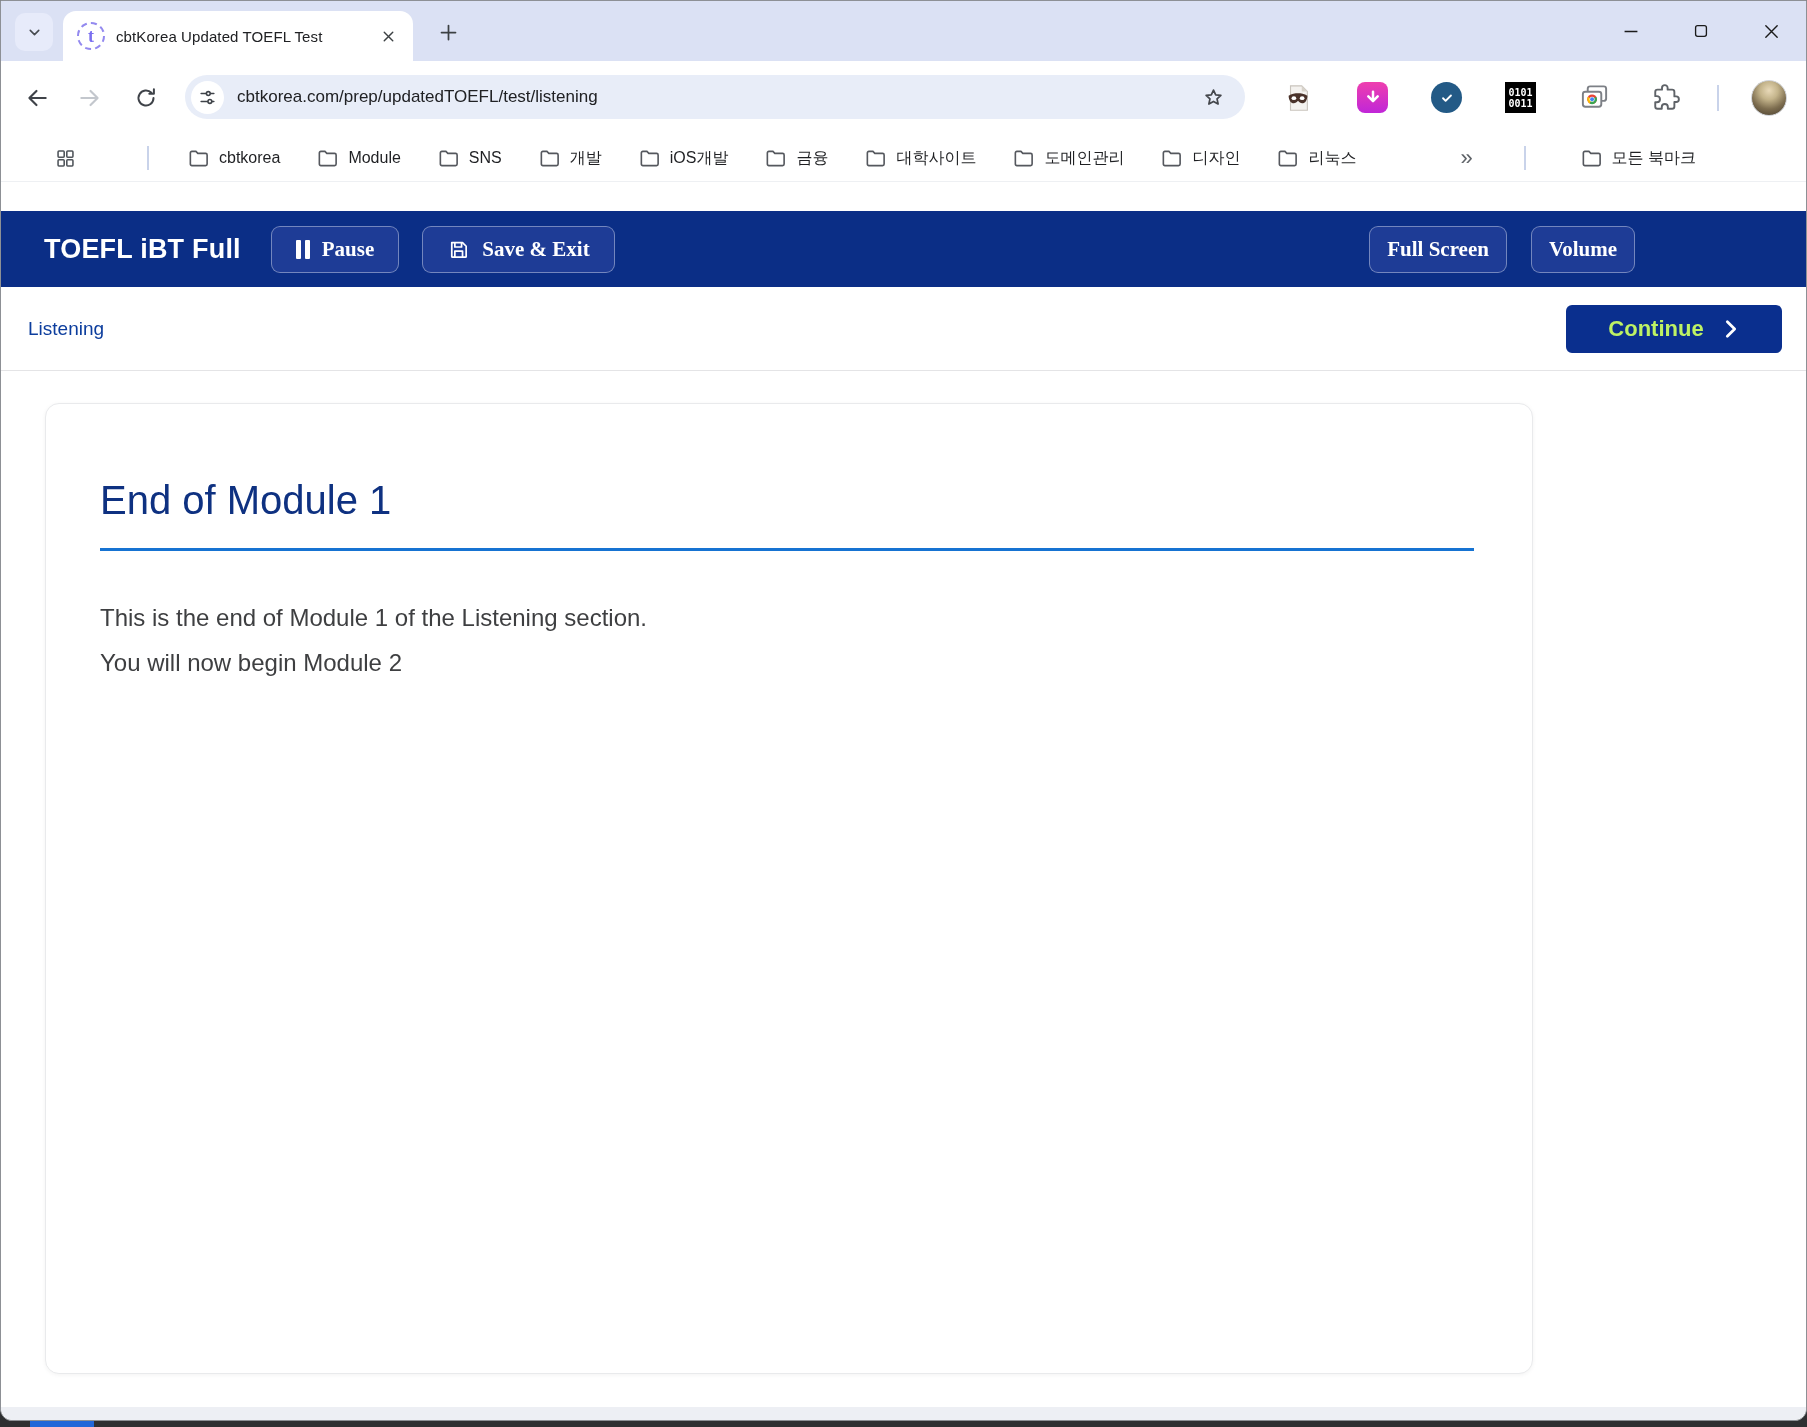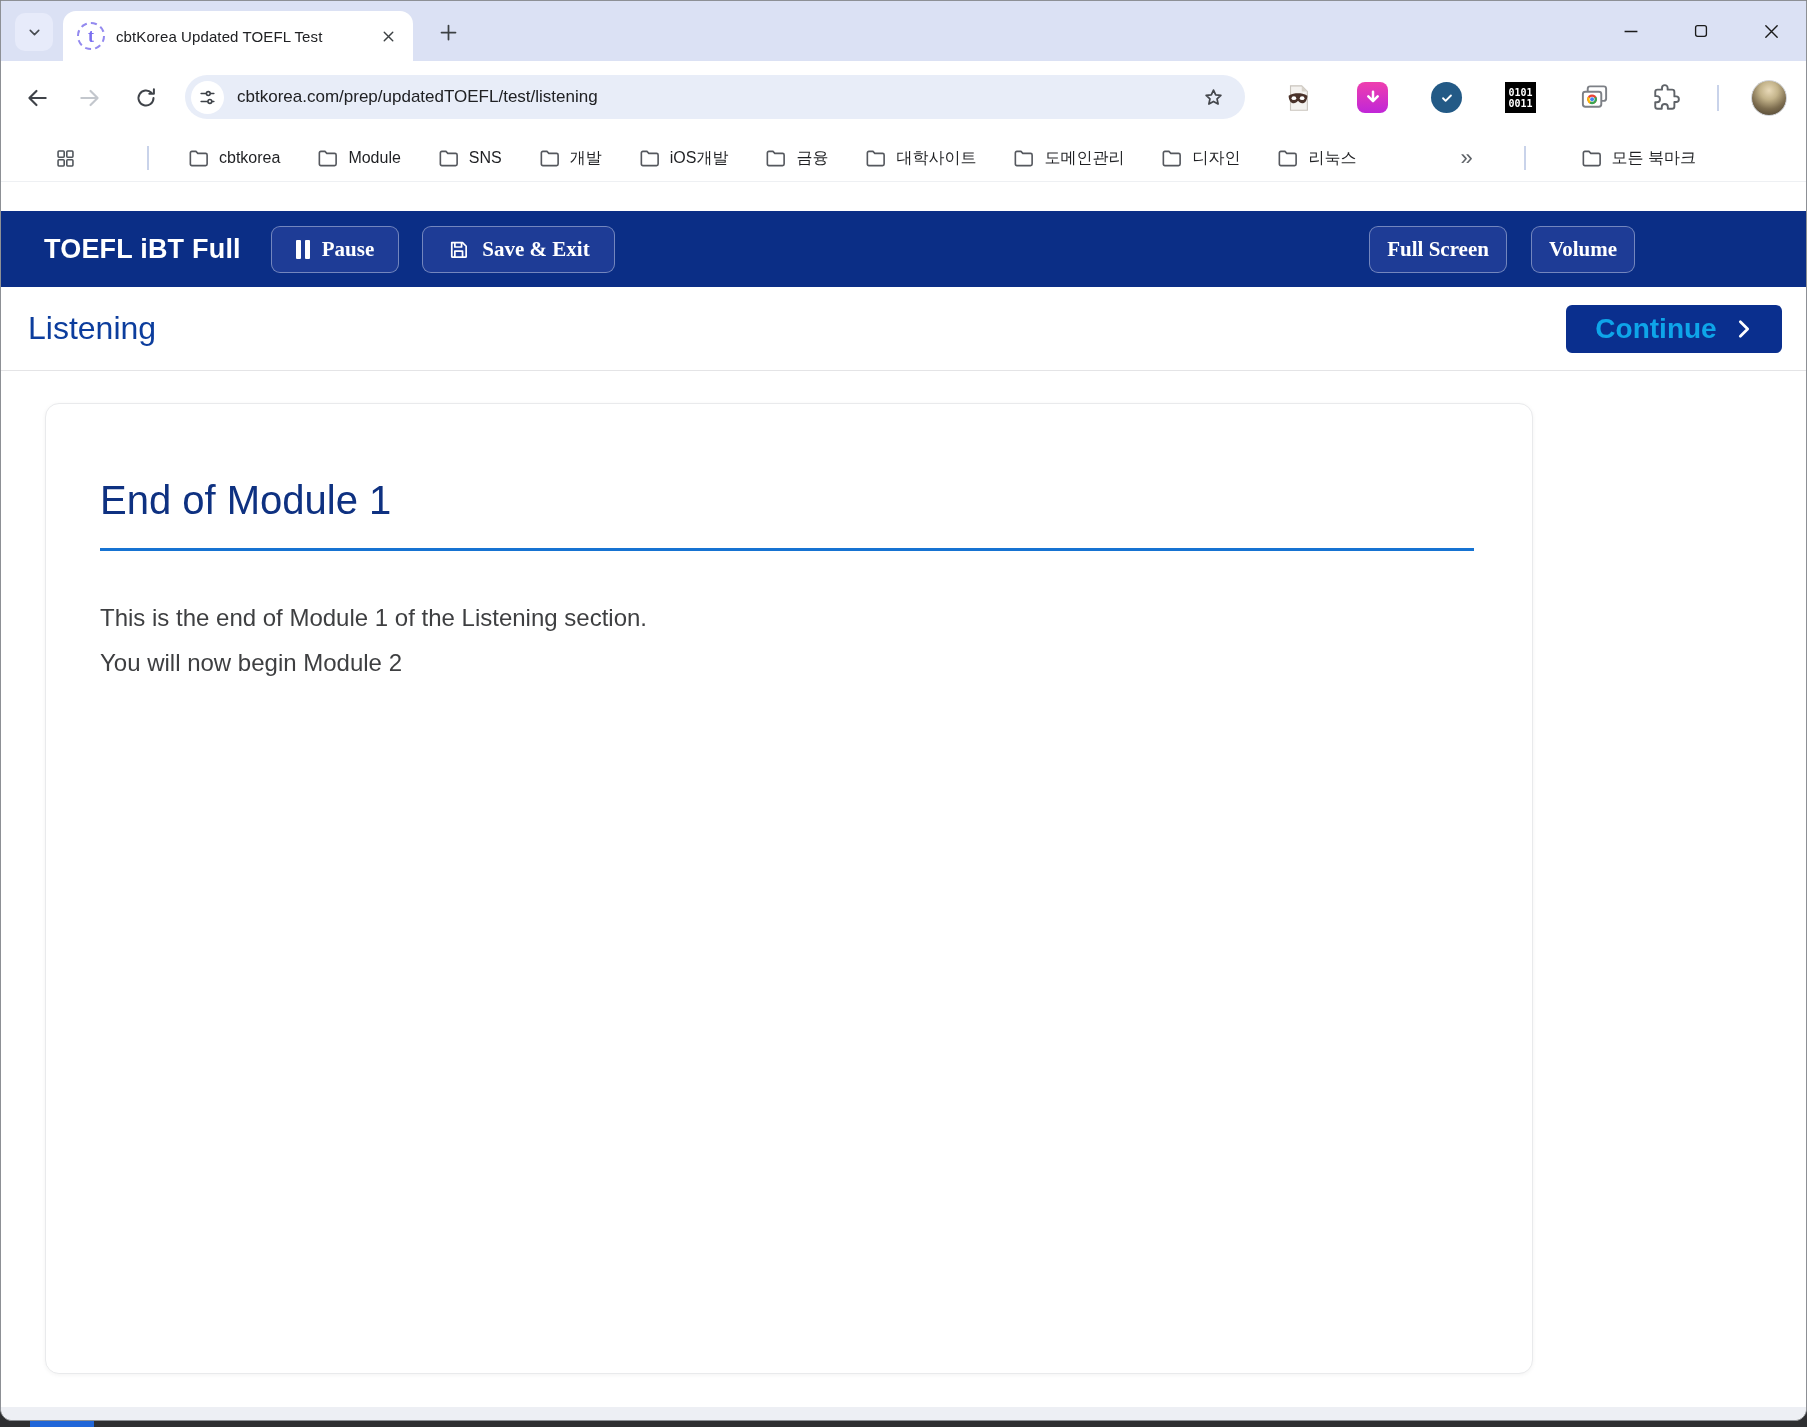--- a/index.html
+++ b/index.html
@@ -64,22 +64,22 @@
   .page { position:absolute; left:0; top:181px; width:100%; height:1227px; background:#ffffff; }
   .app-header { position:absolute; left:0; top:29px; width:100%; height:76px; background:#0b2e86; display:flex; align-items:center; padding:0 171px 0 43px; }
   .app-title { color:#ffffff; font-size:27px; font-weight:bold; letter-spacing:.2px; }
   .hdr-btn { height:47px; display:flex; align-items:center; gap:12px; padding:0 24px; background:#1e3c96; border:1px solid rgba(255,255,255,.38); border-radius:9px; color:#fff; font-size:21px; font-weight:bold; cursor:pointer;font-family:Liberation Serif, serif; }
   .hdr-btn.compact { padding:0 17px; }
   .pause-icon { display:flex; gap:4px; }
   .pause-icon span { width:5px; height:19px; background:#fff; border-radius:1px; }
   .ml-30 { margin-left:30px; } .ml-23 { margin-left:23px; } .ml-auto { margin-left:auto; } .ml-24 { margin-left:24px; }
 
   .section-bar { position:absolute; left:0; top:105px; width:100%; height:84px; background:#fff; display:flex; align-items:center; padding:0 24px 0 27px; border-bottom:1px solid #e4e4e6; }
-  .section-label { font-size:32px; font-weight:500; color:#0c3d9d; }
-  .continue-btn { margin-left:auto; min-width:216px; height:48px; background:#0a2f8e; border-radius:6px; border:none; color:#0ea5e9; font-size:28px; font-weight:bold; display:flex; align-items:center; justify-content:center; gap:18px; cursor:pointer; font-family:inherit; }
+  .section-label { font-size:19px; font-weight:500; color:#0c3d9d; }
+  .continue-btn { margin-left:auto; min-width:216px; height:48px; background:#0a2f8e; border-radius:6px; border:none; color:#bef264; font-size:22px; font-weight:bold; display:flex; align-items:center; justify-content:center; gap:18px; cursor:pointer; font-family:inherit; }
 
   .card { position:absolute; left:44px; top:221px; width:1488px; height:971px; background:#fff; border:1px solid #e9eaec; border-radius:14px; box-shadow:0 1px 4px rgba(0,0,0,.05); padding:72px 58px 0 54px; }
   .card h1 { font-size:40px; font-weight:500; color:#0e3181; line-height:1.2; }
   .rule { height:3px; background:#1673d2; margin-top:24px; border:none; }
   .body-text { margin-top:44px; font-size:24px; color:#3e3f41; line-height:45px; }
 
   svg { display:block; }
 </style>
 </head>
 <body>

